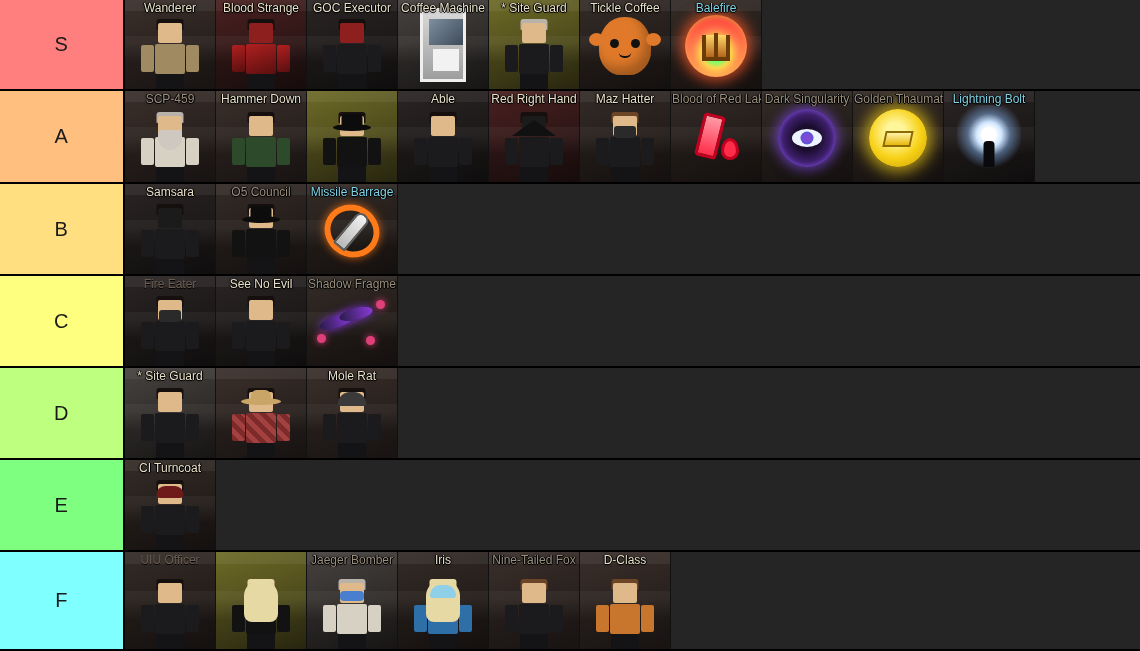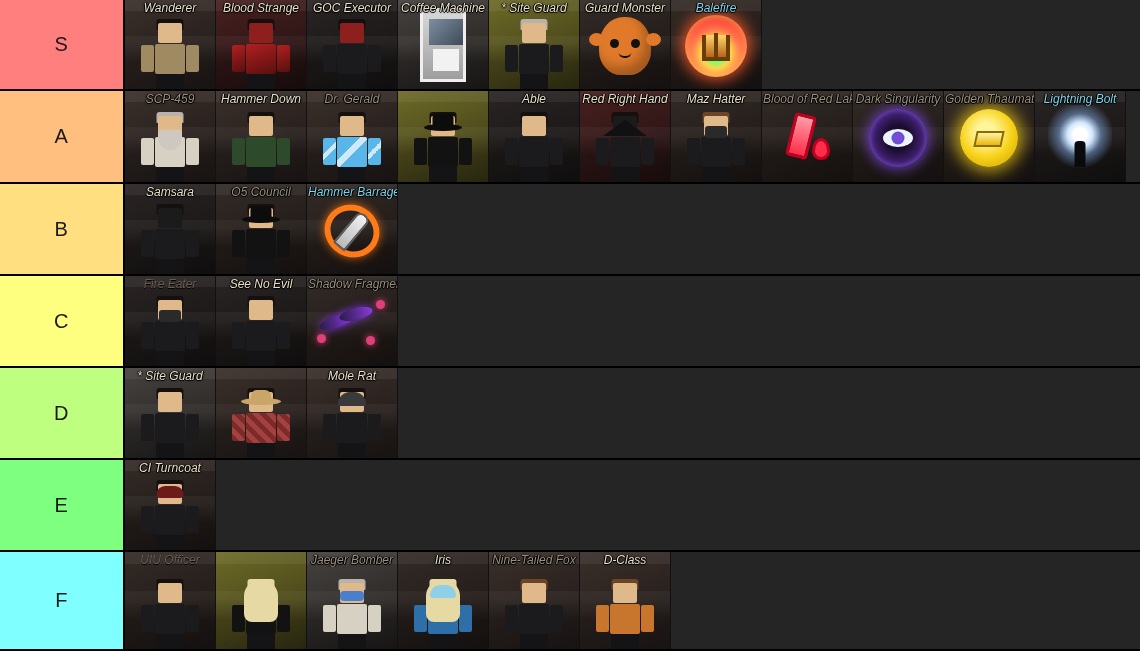--- a/index.html
+++ b/index.html
@@ -22,21 +22,20 @@
 
   .tier-items {
     flex:1 1 auto; display:flex; background:#252525;
     align-items:stretch; min-height:100%;
   }
 
   .tile {
     position:relative; width:91px; flex:0 0 91px; height:100%;
     overflow:hidden; border-right:1px solid #111;
     background:#2b2320;
-    font-style:italic;
   }
 
   .tile-art { position:absolute; inset:0; }
 
   
   .bg-room   { background:linear-gradient(160deg,#3a2f2a 0%,#2a221f 55%,#1d1816 100%); }
   .bg-room2  { background:linear-gradient(160deg,#332b26 0%,#241d1a 60%,#191413 100%); }
   .bg-olive  { background:linear-gradient(160deg,#6d6a27 0%,#4d4a1c 60%,#302e12 100%); }
   .bg-dark   { background:linear-gradient(160deg,#2a2424 0%,#1b1717 70%,#121010 100%); }
   .bg-red    { background:linear-gradient(160deg,#4a2020 0%,#2e1616 60%,#1c0e0e 100%); }
@@ -275,21 +274,21 @@
               <div class="emblem">
                 <div class="slime">
                   <div class="a l"></div>
                   <div class="a r"></div>
                   <div class="e l"></div>
                   <div class="e r"></div>
                   <div class="mo"></div>
                 </div>
               </div>
             </div>
-            <div class="tile-name">Guard Monster</div>
+            <div class="tile-name">Tickle Coffee</div>
           </div>
           <div class="tile">
             <div class="tile-art bg-room2">
               <div class="emblem">
                 <div class="fire-emblem">
                   <div class="book"></div>
                 </div>
               </div>
             </div>
             <div class="tile-name blue">Balefire</div>
@@ -320,33 +319,20 @@
                 <div class="head "></div>
                 <div class="arm l shirt-green"></div>
                 <div class="arm r shirt-green"></div>
                 <div class="torso shirt-green"></div>
                 <div class="legs"></div>
               </div>
             </div>
             <div class="tile-name">Hammer Down</div>
           </div>
           <div class="tile">
-            <div class="tile-art bg-room">
-              <div class="av">
-                <div class="hair "></div>
-                <div class="head "></div>
-                <div class="arm l shirt-hawaii"></div>
-                <div class="arm r shirt-hawaii"></div>
-                <div class="torso shirt-hawaii"></div>
-                <div class="legs"></div>
-              </div>
-            </div>
-            <div class="tile-name dim">Dr. Gerald</div>
-          </div>
-          <div class="tile">
             <div class="tile-art bg-olive">
               <div class="av">
                 <div class="hair "></div>
                 <div class="head "></div>
                 <div class="hat-fedora"></div>
                 <div class="arm l shirt-suit"></div>
                 <div class="arm r shirt-suit"></div>
                 <div class="torso shirt-suit"></div>
                 <div class="legs"></div>
               </div>
@@ -471,21 +457,21 @@
           </div>
           <div class="tile">
             <div class="tile-art bg-room2">
               <div class="emblem">
                 <div class="missile">
                   <div class="ring"></div>
                   <div class="body"></div>
                 </div>
               </div>
             </div>
-            <div class="tile-name blue">Hammer Barrage</div>
+            <div class="tile-name blue">Missile Barrage</div>
           </div>
         </div>
       </div>
       <div class="tier-row" style="height: 92px;">
         <div class="tier-label" style="background: rgb(255, 255, 127);">C</div>
         <div class="tier-items">
           <div class="tile">
             <div class="tile-art bg-dark">
               <div class="av">
                 <div class="hair "></div>

